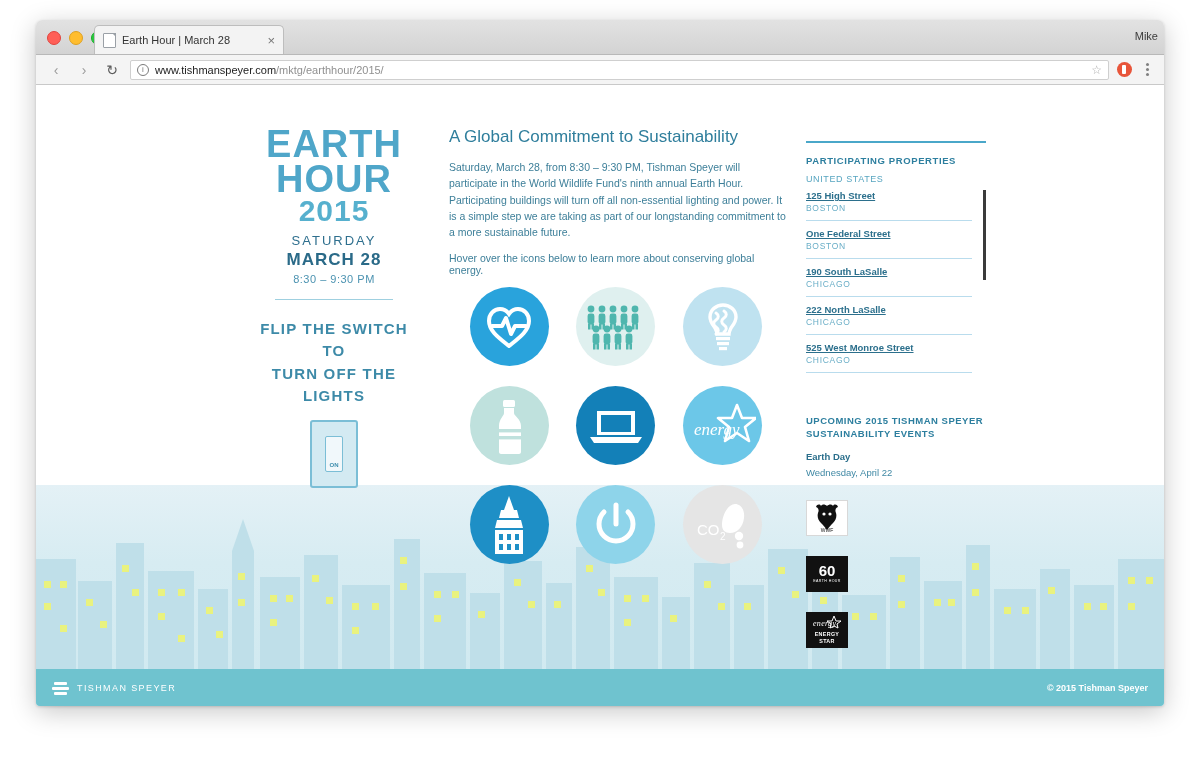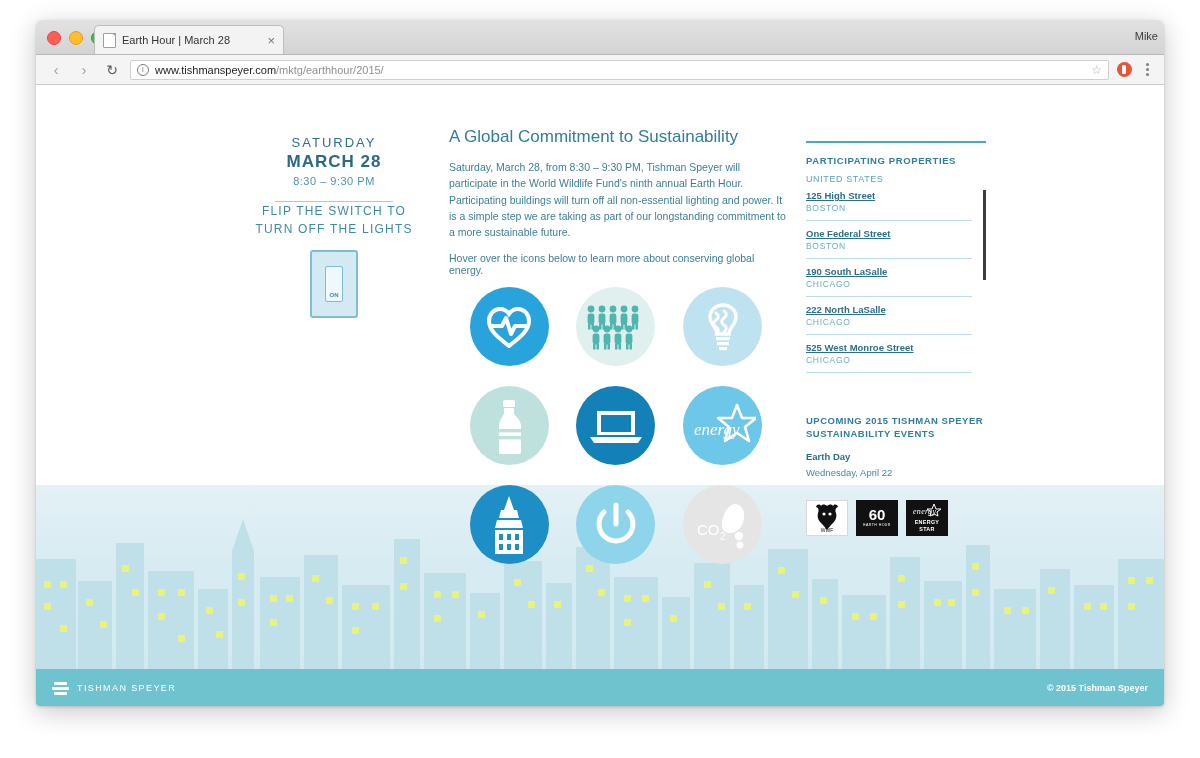--- a/index.html
+++ b/index.html
@@ -279,25 +279,26 @@
     margin-top: 3px;
     letter-spacing: 0.5px;
   }
   .eh-rule {
     width: 118px;
     height: 1px;
     background: #9fd0e0;
     margin: 14px auto 0;
   }
   .flip-text {
-    font-size: 12px;
+    margin-top: 18px;
+    font-size: 15px;
     line-height: 1.5;
     color: #3d8aa8;
     letter-spacing: 1.2px;
-    font-weight: normal;
+    font-weight: bold;
   }
   .switch-wrap { margin-top: 12px; display: flex; justify-content: center; }
   .switch-plate {
     width: 44px; height: 64px;
     border: 2px solid #7bbed6;
     background: #d3eaf2;
     border-radius: 3px;
     display: flex;
     align-items: center;
     justify-content: center;
@@ -480,22 +481,23 @@
     color: #2b6f8c;
     margin-top: 10px;
   }
   .event-date {
     font-size: 9.5px;
     color: #3f88a4;
     margin-top: 5px;
   }
   .badges {
     display: flex;
-    gap: 8px;
+    gap: 20px;
     margin-top: 22px;
+    flex-direction: column;
   }
   .badge {
     width: 42px; height: 36px;
     background: #ffffff;
     border: 1px solid #d8d8d8;
     display: flex;
     align-items: center;
     justify-content: center;
     box-sizing: border-box;
   }
@@ -659,20 +661,25 @@
           <rect x="1012" y="102" width="7" height="7"></rect>
           <rect x="1048" y="118" width="7" height="7"></rect>
             <rect x="1064" y="118" width="7" height="7"></rect>
           <rect x="1092" y="92" width="7" height="7"></rect>
             <rect x="1110" y="92" width="7" height="7"></rect>
           <rect x="1092" y="118" width="7" height="7"></rect>
         </g>
       </svg>
 
       <div class="left-col">
+        <div class="eh-title">
+          <div class="eh-earth">EARTH</div>
+          <div class="eh-hour">HOUR</div>
+          <div class="eh-year">2015</div>
+        </div>
         <div class="eh-saturday">SATURDAY</div>
         <div class="eh-date">MARCH 28</div>
         <div class="eh-time">8:30 – 9:30 PM</div>
         <div class="eh-rule"></div>
         <div class="flip-text">
           <div>FLIP THE SWITCH TO</div>
           <div>TURN OFF THE LIGHTS</div>
         </div>
         <div class="switch-wrap">
           <div class="switch-plate">

